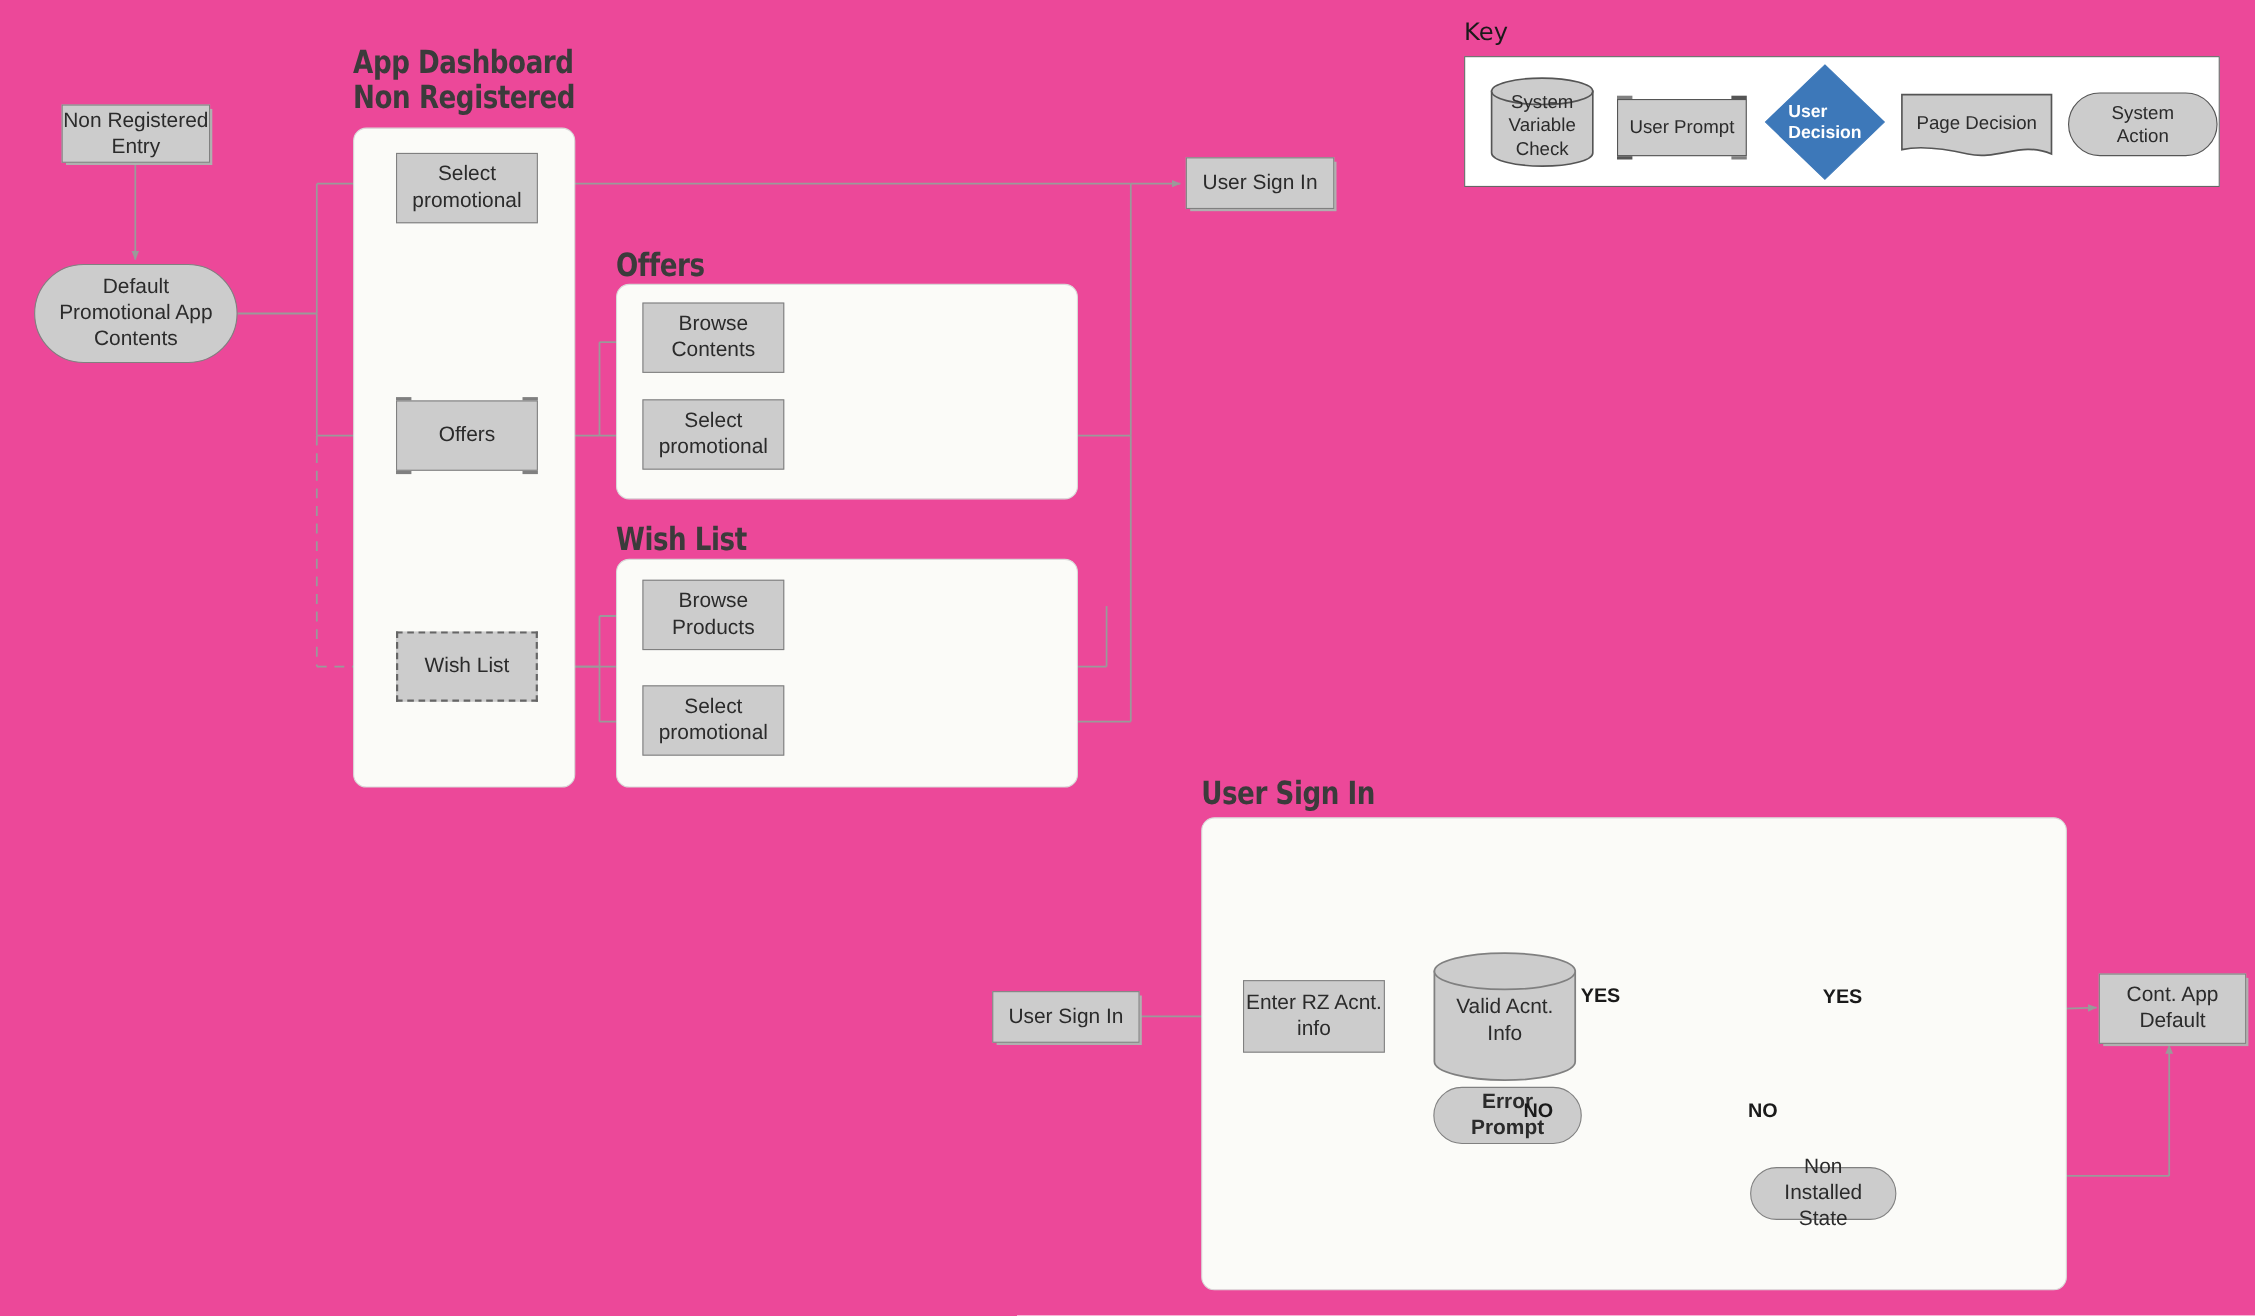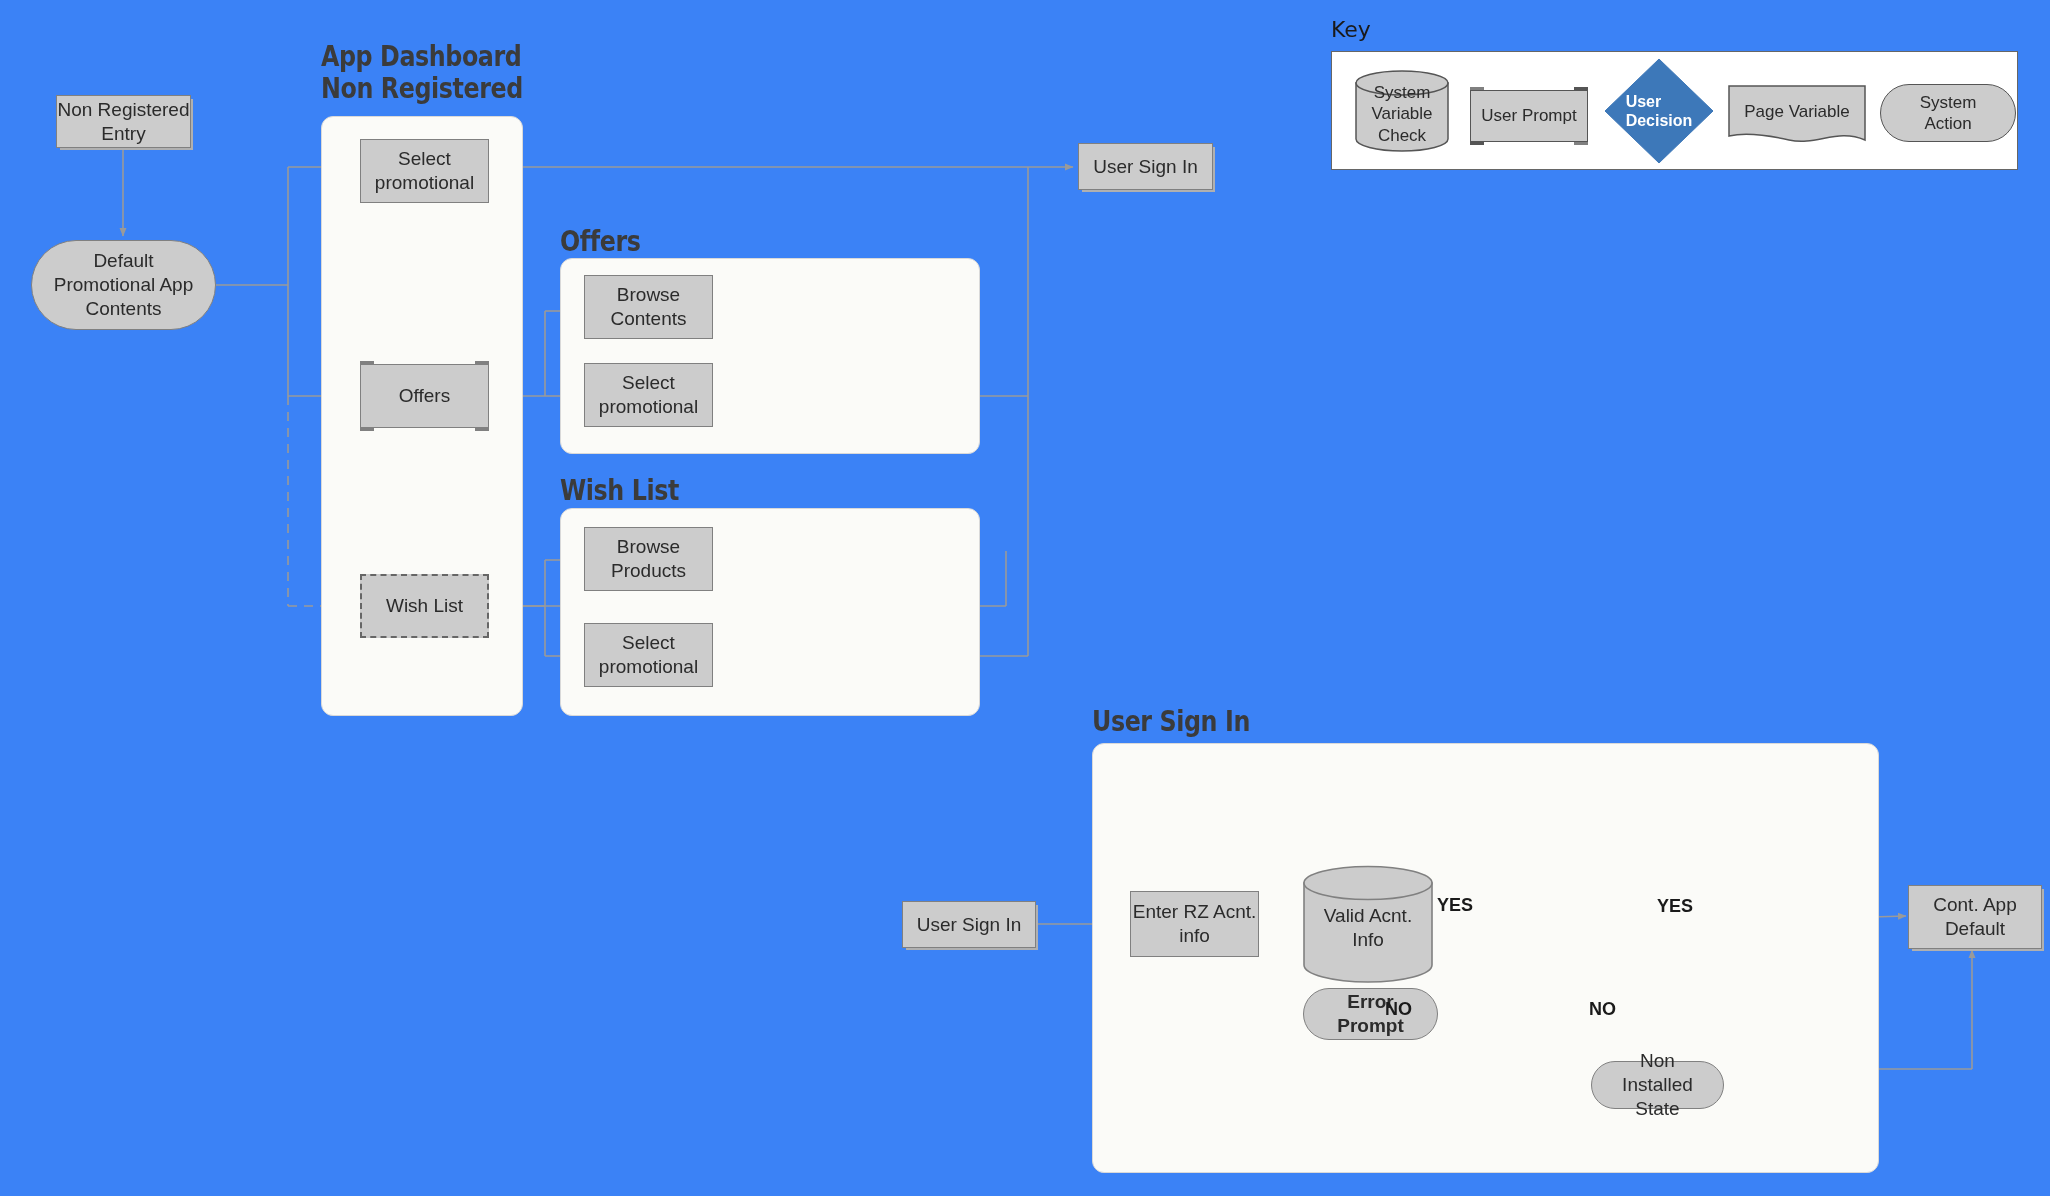--- a/index.html
+++ b/index.html
@@ -8,21 +8,21 @@
     background: #ffffff;
   }
   body {
     font-family: "Liberation Sans", sans-serif;
     color: #333333;
   }
   #canvas {
     position: relative;
     width: 2050px;
     height: 1196px;
-    background: #3b82f6;
+    background: #ec4899;
     overflow: hidden;
   }
   .svg-layer {
     position: absolute;
     left: 0;
     top: 0;
     width: 2050px;
     height: 1196px;
     pointer-events: none;
   }
@@ -351,21 +351,21 @@
       <path d="M55,1 L109,53 L55,105 L1,53 Z" fill="#3d78b9" stroke="#3d78b9" stroke-width="1"></path>
     </svg>
     <span class="diamond-label" style="font-size:16px;">User
 Decision</span>
   </div>
 
   <div class="node" style="left:1727px; top:84px; width:140px; height:62px; font-size:17px;">
     <svg class="page-content-shape" viewBox="0 0 140 62" preserveAspectRatio="none">
       <path d="M2,2 L138,2 L138,56 C110,44 90,62 62,56 C40,51 20,48 2,52 Z" fill="#cccccc" stroke="#555555" stroke-width="1.5"></path>
     </svg>
-    <span class="label-text" style="margin-top:-6px;">Page Variable</span>
+    <span class="label-text" style="margin-top:-6px;">Page Decision</span>
   </div>
 
   <div class="node n-round" style="left:1880px; top:84px; width:136px; height:58px; font-size:17px; border-color:#555555;">
     <span class="label-text">System
 Action</span>
   </div>
 
 </div>
 
 </body></html>

